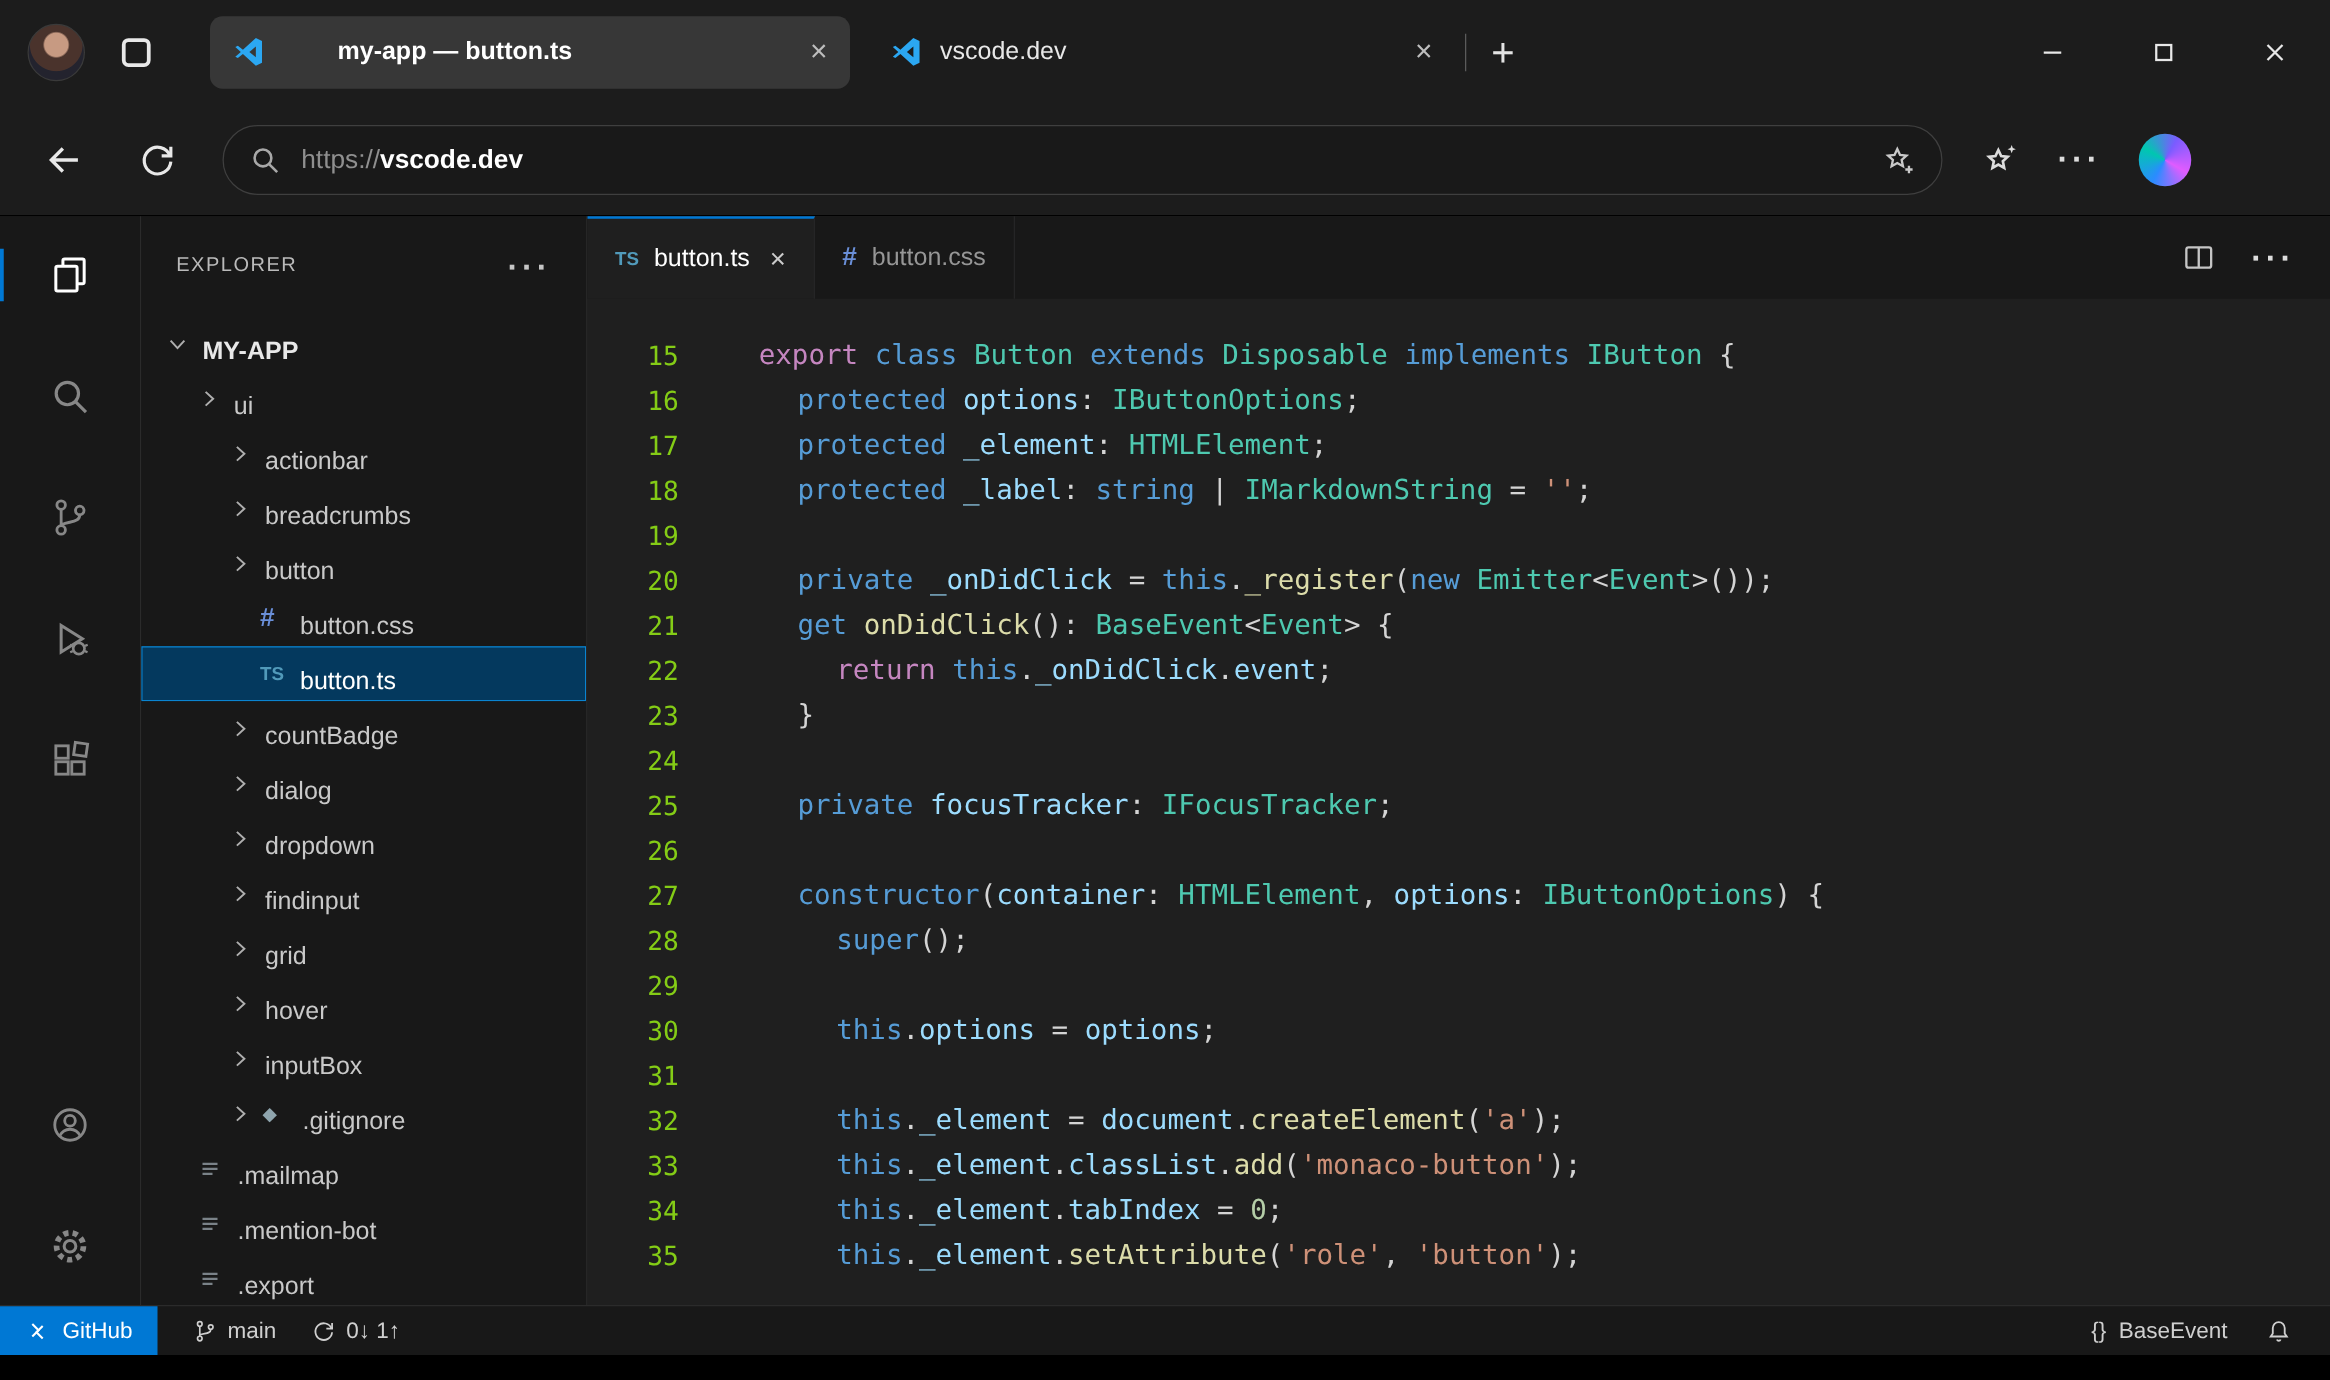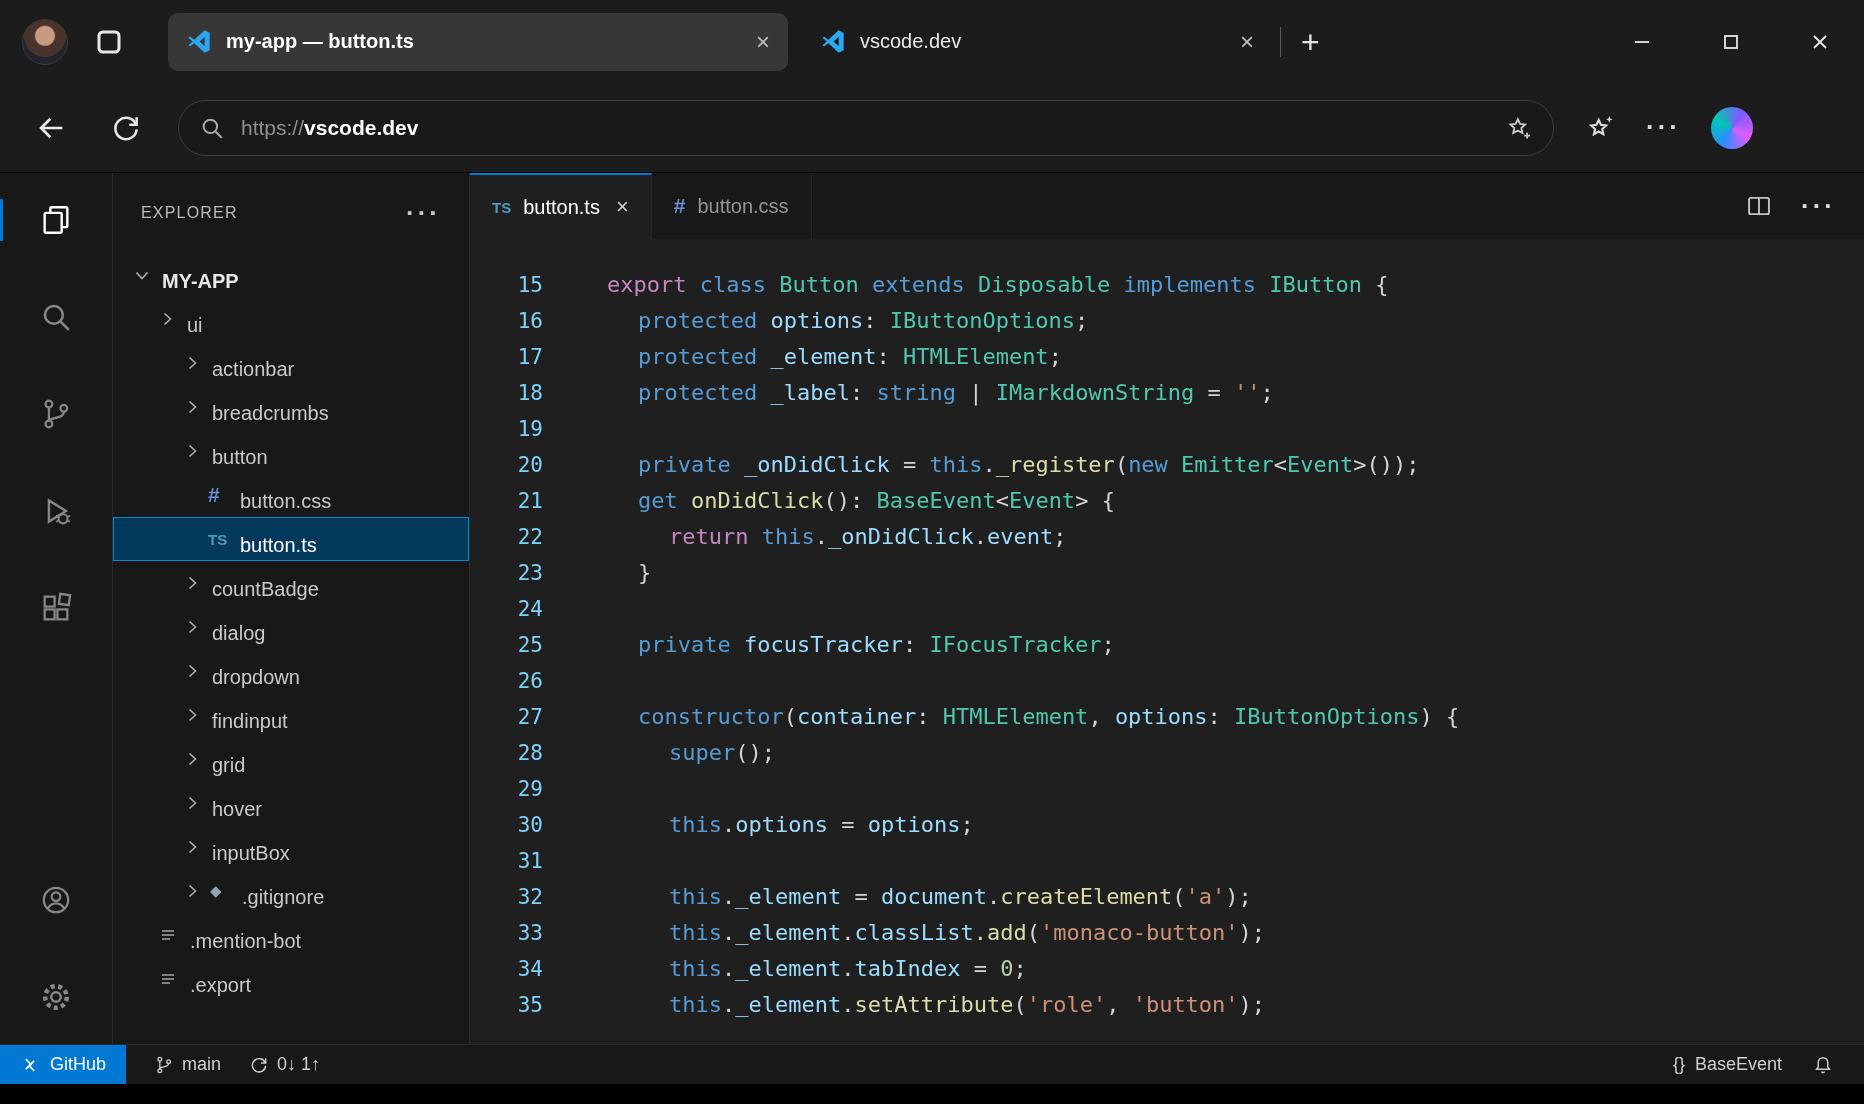--- a/index.html
+++ b/index.html
@@ -6,22 +6,22 @@
   html,body { width:1864px; height:1104px; overflow:hidden; background:#1c1c1c;
     font-family:"Liberation Sans", sans-serif; color:#ffffff; }
   .window { width:1864px; height:1104px; display:flex; flex-direction:column; }
 
   
   .tabstrip { height:83px; display:flex; align-items:center; background:#1c1c1c; position:relative; flex:none; }
   .avatar { width:46px; height:46px; border-radius:50%; margin-left:22px; flex:none;
     background: radial-gradient(circle at 50% 36%, #c79a82 26%, #4a332c 30% 58%, #23232e 60%);
     border:1px solid #3a3a3a; }
   .ws-btn { margin-left:26px; display:flex; align-items:center; }
-  .btab-active { margin-left:44px; width:620px; height:58px; background:#373737; border-radius:10px;
-    display:flex; align-items:center; padding:0 18px; flex:none; }
+  .btab-active { margin-left:44px; width:512px; height:58px; background:#373737; border-radius:10px;
+    display:flex; align-items:center; padding:0 18px; flex:none;gap:44px; }
   .btab-inactive { margin-left:14px; width:470px; height:58px; display:flex; align-items:center;
     padding:0 18px; flex:none; border-radius:10px; }
   .btab-label { margin-left:13px; font-size:20px; font-weight:bold; color:#ffffff; flex:1;
     white-space:nowrap; overflow:hidden; }
   .btab-inactive .btab-label { font-weight:normal; color:#e8e8e8; }
   .btab-close { color:#bdbdbd; font-size:24px; margin-left:10px; line-height:1; }
   .tab-sep { width:1px; height:30px; background:#5b5b5b; margin-left:8px; flex:none; }
   .newtab { margin-left:20px; font-size:32px; color:#e3e3e3; font-weight:300; line-height:1; }
   .wincontrols { position:absolute; right:0; top:0; height:83px; display:flex; }
   .winbtn { width:89px; height:100%; display:flex; align-items:center; justify-content:center; color:#e8e8e8; }
@@ -74,21 +74,21 @@
   .tabbar { height:66px; background:#181818; display:flex; align-items:stretch; flex:none; }
   .etab { display:flex; align-items:center; padding:0 22px; font-size:20px; color:#969696;
     border-right:1px solid #252526; }
   .etab.active { background:#1f1f1f; color:#ffffff; border-top:2px solid #0078d4; }
   .etab .eticon { margin-right:12px; display:flex; align-items:center; }
   .etab .close { margin-left:16px; color:#cccccc; font-size:22px; }
   .tabbar-actions { margin-left:auto; display:flex; align-items:center; gap:28px; padding-right:28px; color:#c5c5c5; }
 
   .code { flex:1; padding-top:28px; font-family:"DejaVu Sans Mono", monospace; font-size:22px; overflow:hidden; }
   .code-line { height:36px; line-height:36px; display:flex; white-space:pre; }
-  .ln { width:73px; text-align:right; color:#7dd3fc; flex:none; font-size:21px; }
+  .ln { width:73px; text-align:right; color:#84cc16; flex:none; font-size:21px; }
   .ct { margin-left:64px; }
   .tok-kw   { color:#569cd6; }
   .tok-ctrl { color:#c586c0; }
   .tok-type { color:#4ec9b0; }
   .tok-fn   { color:#dcdcaa; }
   .tok-var  { color:#9cdcfe; }
   .tok-str  { color:#ce9178; }
   .tok-num  { color:#b5cea8; }
   .tok-pun  { color:#d4d4d4; }
 
@@ -375,20 +375,28 @@
           <div class="tree-row" style="padding-left: 70px;">
             <span class="chev">
               <svg width="18" height="18" viewBox="0 0 18 18">
                 <path d="M6.5 3.5l6 5.5-6 5.5" fill="none" stroke="currentColor" stroke-width="1.6"></path>
               </svg>
             </span>
             <span class="ficon">
               <span class="ic-git">◆</span>
             </span>
             <span class="tlabel">.gitignore</span>
+          </div>
+          <div class="tree-row" style="padding-left: 45px;">
+            <span class="ficon">
+              <svg width="20" height="20" viewBox="0 0 20 20">
+                <path d="M4 6h12M4 10h12M4 14h8" fill="none" stroke="#7a8288" stroke-width="1.8"></path>
+              </svg>
+            </span>
+            <span class="tlabel">.mailmap</span>
           </div>
           <div class="tree-row" style="padding-left: 45px;">
             <span class="ficon">
               <svg width="20" height="20" viewBox="0 0 20 20">
                 <path d="M4 6h12M4 10h12M4 14h8" fill="none" stroke="#7a8288" stroke-width="1.8"></path>
               </svg>
             </span>
             <span class="tlabel">.mention-bot</span>
           </div>
           <div class="tree-row" style="padding-left: 45px;">

